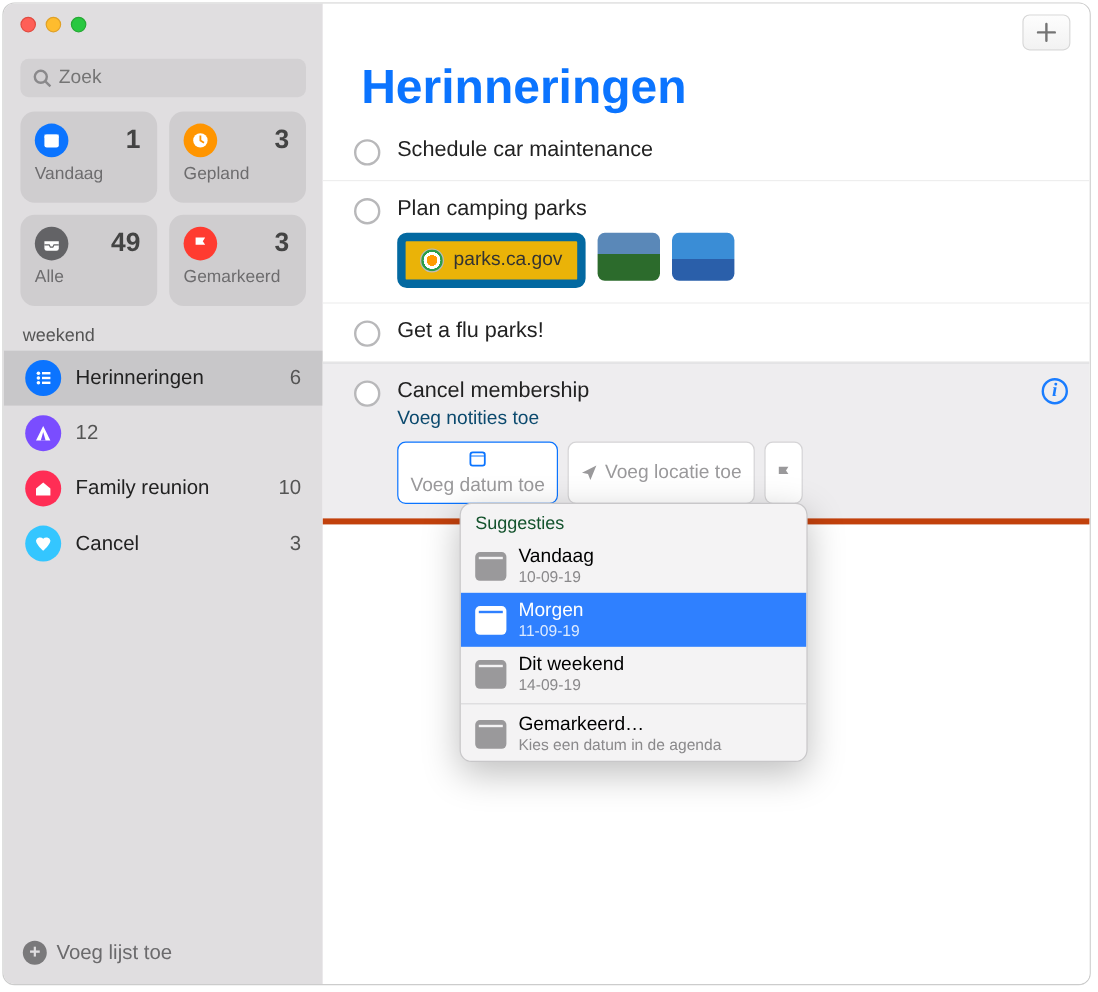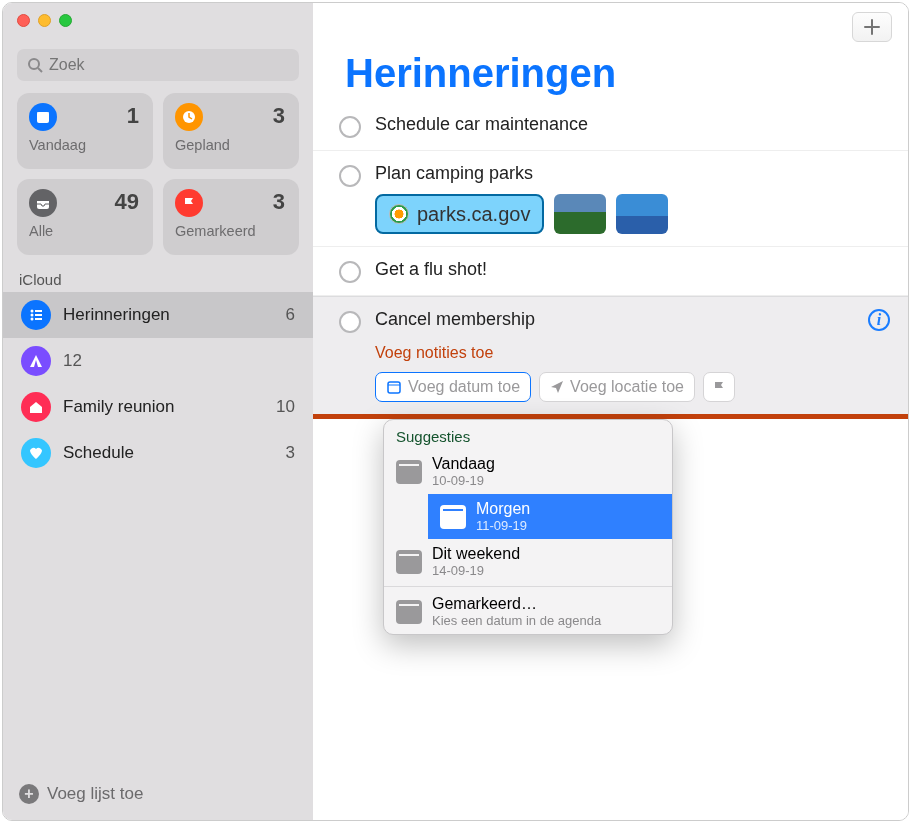--- a/index.html
+++ b/index.html
@@ -31,21 +31,21 @@
   .traffic span {
     width: 13px; height: 13px; border-radius: 50%;
     display: inline-block;
   }
   .tl-red { background: #ff5f57; border:1px solid #e14b40; }
   .tl-yel { background: #febc2e; border:1px solid #e0a127; }
   .tl-grn { background: #28c840; border:1px solid #26a934; }
 
   
   .sidebar {
-    width: 310px;
+    width: 266px;
     background: #e0dee0;
     display: flex;
     flex-direction: column;
     padding-top: 38px;
   }
   .search {
     margin: 8px 14px 12px;
     background: #d3d1d3;
     border-radius: 7px;
     height: 32px;
@@ -151,27 +151,27 @@
     border-bottom: 5px solid #c2410c;
     position: relative;
   }
   .radio {
     width: 22px; height: 22px; border-radius: 50%;
     border: 2px solid #b8b8ba; flex: 0 0 auto; margin-top: 2px;
     cursor: pointer; background: #fff;
   }
   .item-body { flex: 1; }
   .item-title { font-size: 18px; color: #222; }
-  .item-notes { font-size: 16px; color: #c2410c; margin-top: 14px; }
+  .item-notes { font-size: 16px; color: #0c4a6e; margin-top: 4px; }
   .attach-row { display: flex; gap: 10px; margin-top: 10px; }
   .chip {
     display: flex; align-items: center; gap: 8px;
-    border: 2px solid #0369a1; border-radius: 8px;
-    padding: 6px 12px; background: #7dd3fc;
-    font-size: 20px; color: #333;
+    border: 7px solid #0369a1; border-radius: 8px;
+    padding: 6px 12px; background: #eab308;
+    font-size: 16px; color: #333;
   }
   .chip .fav {
     width: 20px; height: 20px; border-radius: 50%;
     background: radial-gradient(circle at center,#ff9b00 0 35%,#fff 36% 55%,#2a9d4a 56% 100%);
     border:1px solid #bbb;
   }
   .thumb {
     width: 52px; height: 40px; border-radius: 6px;
   }
   .t1 { background: linear-gradient(#5a88b8 0 45%, #2c6b2c 45% 100%); }
@@ -180,21 +180,21 @@
     display: flex; gap: 8px; margin-top: 10px;
   }
   .pill {
     display: flex; align-items: center; gap: 6px;
     border: 1px solid #d5d4d6; border-radius: 7px;
     background: #fff;
     padding: 5px 10px;
     font-size: 16px; color: #9a999b;
     cursor: pointer;
   }
-  .pill.active { border-color: #0b74ff; }
+  .pill.active { border-color: #0b74ff; flex-direction: column; }
   .pill .ic { color: #0b74ff; }
   .pill.flag { padding: 5px 8px; }
   .info {
     position: absolute; right: 18px; top: 12px;
     width: 22px; height: 22px; border: 2px solid #1a7dff; color:#1a7dff;
     border-radius: 50%; display: flex; align-items:center; justify-content:center;
     font-family: Georgia, serif; font-style: italic; font-weight: bold;
     cursor: pointer;
   }
 
@@ -222,21 +222,21 @@
   .pop-row .cal {
     width: 26px; height: 24px; border-radius: 4px;
     background: #9a999b;
     display:flex;align-items:center;justify-content:center;
     position: relative;
   }
   .pop-row .cal::before {
     content:""; position:absolute; top:4px; left:3px; right:3px; height:2px;
     background:#f4f3f4;
   }
-  .pop-row.sel { background: #2f80ff; color: #fff; margin-left: 44px; }
+  .pop-row.sel { background: #2f80ff; color: #fff; }
   .pop-row.sel .cal { background: #fff; }
   .pop-row.sel .cal::before { background:#2f80ff; }
   .pop-row .txt { display:flex; flex-direction:column; }
   .pop-row .txt .p1 { font-size: 16px; color: inherit; }
   .pop-row .txt .p2 { font-size: 13px; color: #8a898b; }
   .pop-row.sel .txt .p2 { color: #dceaff; }
   .pop-sep { height:1px; background:#dad9db; margin:2px 0; }
 
   svg { display:block; }
 </style>
@@ -294,21 +294,21 @@
           <div class="ic" style="background:#ff3b30">
             <svg width="14" height="14" viewBox="0 0 14 14">
               <path d="M3 1v12M3 2h8l-2 3 2 3H3" fill="#fff"></path>
             </svg>
           </div>
   <div class="count">3</div>
   <div class="lbl">Gemarkeerd</div>
         </div>
       </div>
 
-    <div class="section-h">iCloud</div>
+    <div class="section-h">weekend</div>
 
     <div class="lists" id="lists">
         <div class="list-row selected">
           <div class="bullet" style="background:#0b74ff">
             <svg width="16" height="16" viewBox="0 0 16 16">
               <circle cx="4" cy="4" r="1.5" fill="#fff"></circle>
               <circle cx="4" cy="8" r="1.5" fill="#fff"></circle>
               <circle cx="4" cy="12" r="1.5" fill="#fff"></circle>
               <rect x="7" y="3" width="7" height="2" fill="#fff"></rect>
               <rect x="7" y="7" width="7" height="2" fill="#fff"></rect>
@@ -335,21 +335,21 @@
           </div>
   <div class="name">Family reunion</div>
   <div class="cnt">10</div>
         </div>
         <div class="list-row">
           <div class="bullet" style="background:#34c6ff">
             <svg width="16" height="16" viewBox="0 0 16 16">
               <path d="M8 14S2 9 2 5.5A3.5 3.5 0 0 1 8 4a3.5 3.5 0 0 1 6 1.5C14 9 8 14 8 14z" fill="#fff"></path>
             </svg>
           </div>
-  <div class="name">Schedule</div>
+  <div class="name">Cancel</div>
   <div class="cnt">3</div>
         </div>
       </div>
 
     <div class="addlist">
       <span class="plus">+</span>
       <span>Voeg lijst toe</span>
     </div>
   </div>
 
@@ -379,21 +379,21 @@
                 <span>parks.ca.gov</span>
               </div>
       <div class="thumb t1"></div>
       <div class="thumb t2"></div>
     </div>
           </div>
         </div>
         <div class="item">
           <div class="radio"></div>
   <div class="item-body">
-            <div class="item-title">Get a flu shot!</div>
+            <div class="item-title">Get a flu parks!</div>
           </div>
         </div>
         <div class="item selected">
           <div class="radio"></div>
   <div class="item-body">
             <div class="item-title">Cancel membership</div>
             <div class="item-notes">Voeg notities toe</div>
     <div class="quick-row">
       <div class="pill active">
         <span class="ic">

